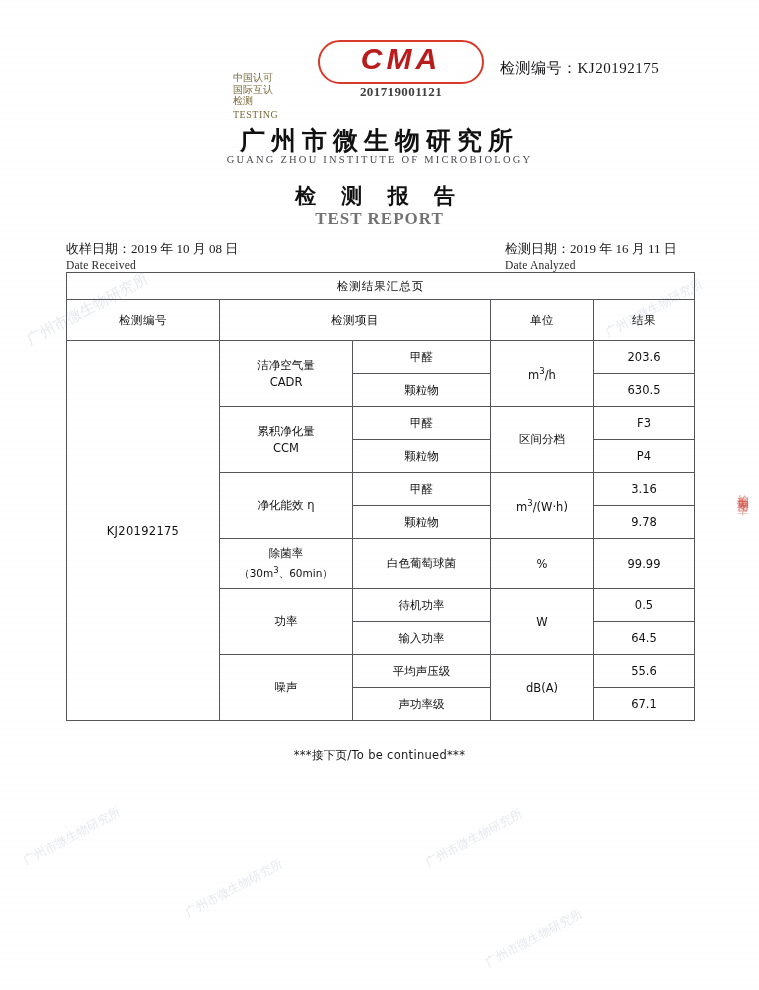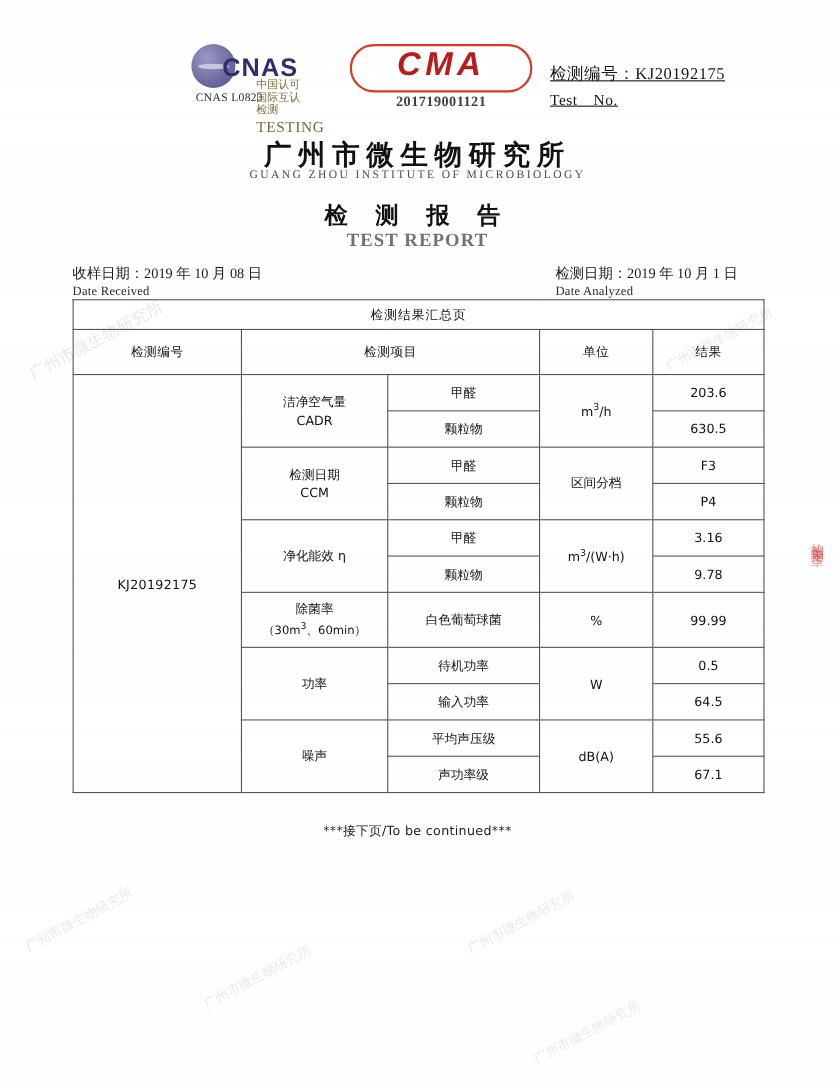--- a/index.html
+++ b/index.html
@@ -128,21 +128,21 @@
     font-family: "DejaVu Sans", sans-serif;
   }
   .cnas-cn .l {
     display: block;
     white-space: nowrap;
   }
   .cnas-testing {
     position: absolute;
     left: 233px;
     top: 75px;
-    font-size: 14px;
+    font-size: 10px;
     letter-spacing: .5px;
     color: #7a6a3a;
     font-family: "Liberation Serif", serif;
   }
 
   .logo-cma {
     position: absolute;
     left: 318px;
     top: 6px;
     width: 166px;
@@ -181,21 +181,20 @@
     color: #404040;
   }
 
   .report-no {
     position: absolute;
     left: 500px;
     top: 22px;
     font-size: 15px;
     line-height: 24px;
     color: #17171a;
-    text-decoration: underline;
   }
   .report-no .cn { letter-spacing: .5px; }
   .report-no .en {
     font-family: "Liberation Serif", serif;
     font-size: 14px;
     letter-spacing: .5px;
   }
 
   
   .inst-cn {
@@ -363,57 +362,51 @@
   <div class="wm" style="left:18px; top:828px;">广州市微生物研究所</div>
   <div class="wm" style="left:180px; top:880px;">广州市微生物研究所</div>
   <div class="wm" style="left:420px; top:830px;">广州市微生物研究所</div>
   <div class="wm" style="left:480px; top:930px;">广州市微生物研究所</div>
   <div class="wm" style="left:600px; top:300px;">广州市微生物研究所</div>
   <div class="side-red">检测专用章</div>
 
   <div class="header">
 
 
-    <div class="logo-cnas">
-      <div class="cglobe"></div>
-      <div class="cname">CNAS</div>
-      <div class="cnum">CNAS L0823</div>
-    </div>
 
     <div class="cnas-cn">
       <span class="l">中国认可</span>
       <span class="l">国际互认</span>
       <span class="l">检测</span>
     </div>
     <div class="cnas-testing">TESTING</div>
 
     <div class="logo-cma">
       <div class="cma-ring"></div>
       <div class="cma-txt">CMA</div>
       <div class="cma-num">201719001121</div>
     </div>
 
     <div class="report-no">
       <div class="cn">检测编号：KJ20192175</div>
-      <div class="en">Test　No.</div>
     </div>
   </div>
 
   <div class="inst-cn">广州市微生物研究所</div>
   <div class="inst-en">GUANG ZHOU INSTITUTE OF MICROBIOLOGY</div>
 
   <div class="title-cn">检 测 报 告</div>
   <div class="title-en">TEST REPORT</div>
 
   <div class="date-left">
     <div>收样日期：2019 年 10 月 08 日</div>
     <div class="date-en">Date Received</div>
   </div>
   <div class="date-right">
-    <div>检测日期：2019 年 10 月 1 日</div>
+    <div>检测日期：2019 年 16 月 11 日</div>
     <div class="date-en">Date Analyzed</div>
   </div>
 
   <div class="tbl-wrap">
     <table class="rep">
       <colgroup>
         <col style="width:153px">
         <col style="width:133px">
         <col style="width:138px">
         <col style="width:103px">
@@ -440,21 +433,21 @@
           <td class="unit" rowspan="2">m<span class="sup">3</span>/h</td>
           <td class="val">203.6</td>
         </tr>
         <tr class="rowh">
           <td class="item">颗粒物</td>
           <td class="val">630.5</td>
         </tr>
 
         <tr class="rowh">
           <td class="grp" rowspan="2">
-            <span>检测日期</span><br>
+            <span>累积净化量</span><br>
             <span>CCM</span>
           </td>
           <td class="item">甲醛</td>
           <td class="unit" rowspan="2">区间分档</td>
           <td class="val">F3</td>
         </tr>
         <tr class="rowh">
           <td class="item">颗粒物</td>
           <td class="val">P4</td>
         </tr>

